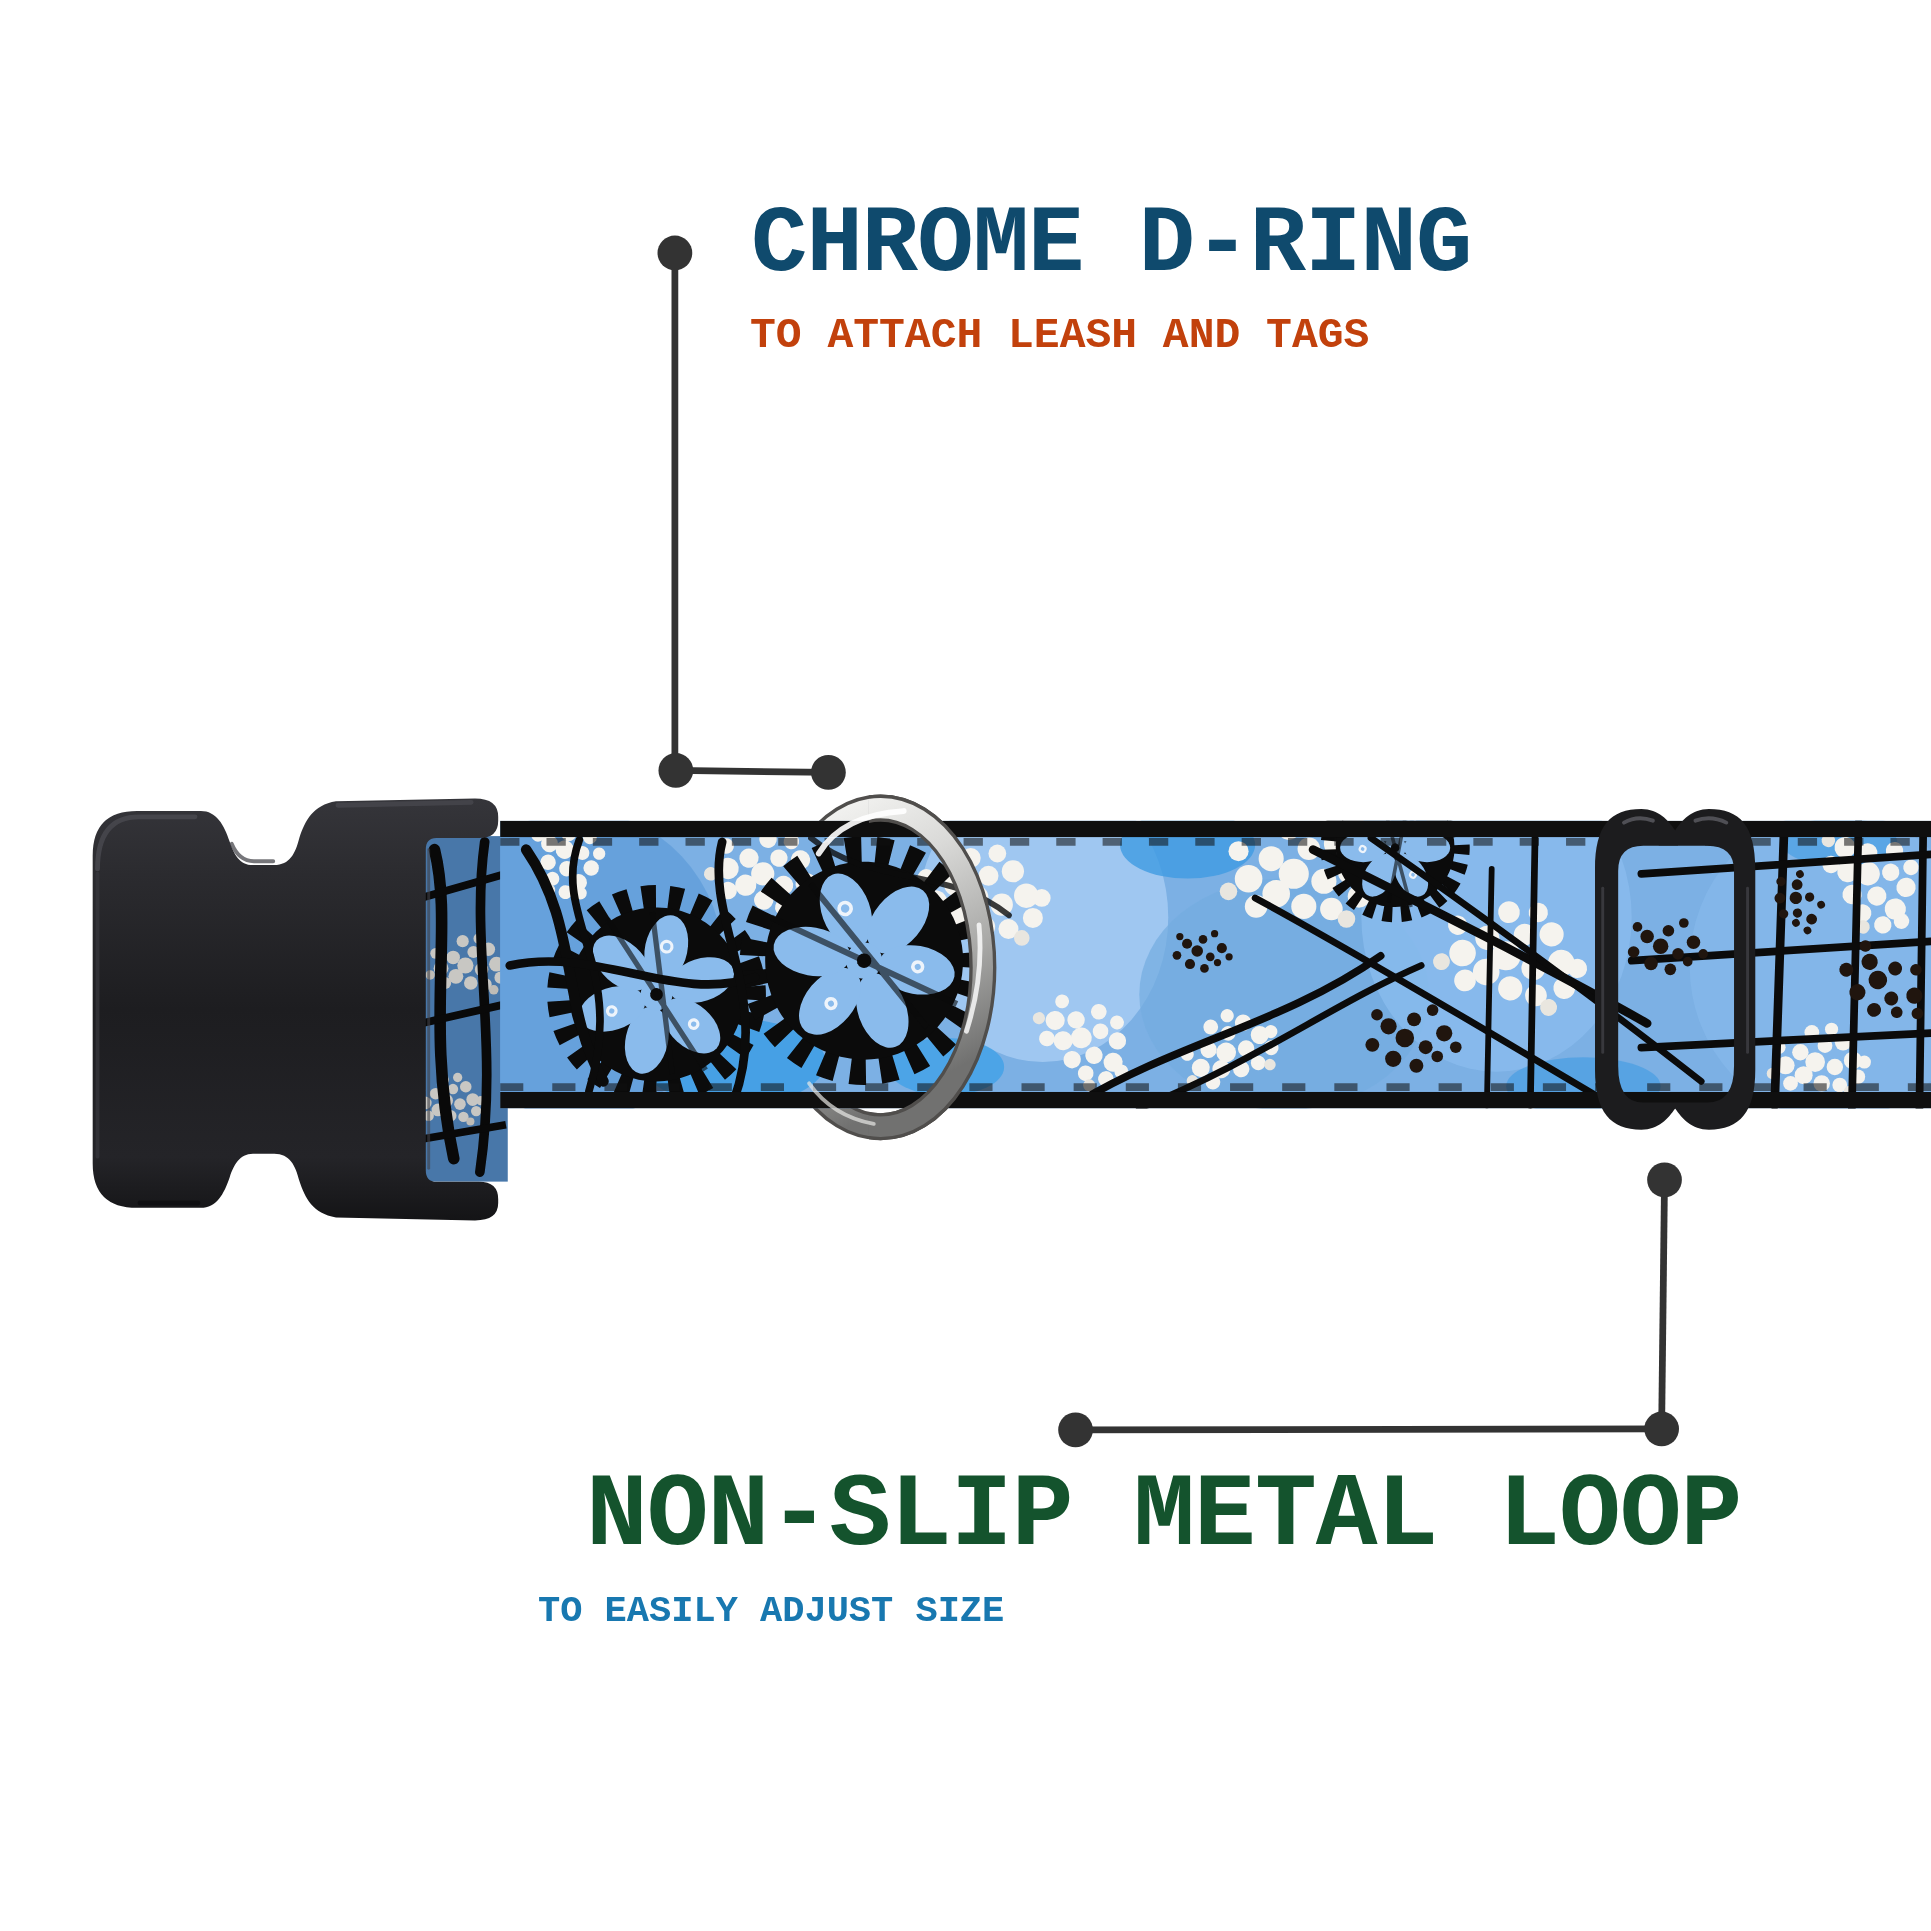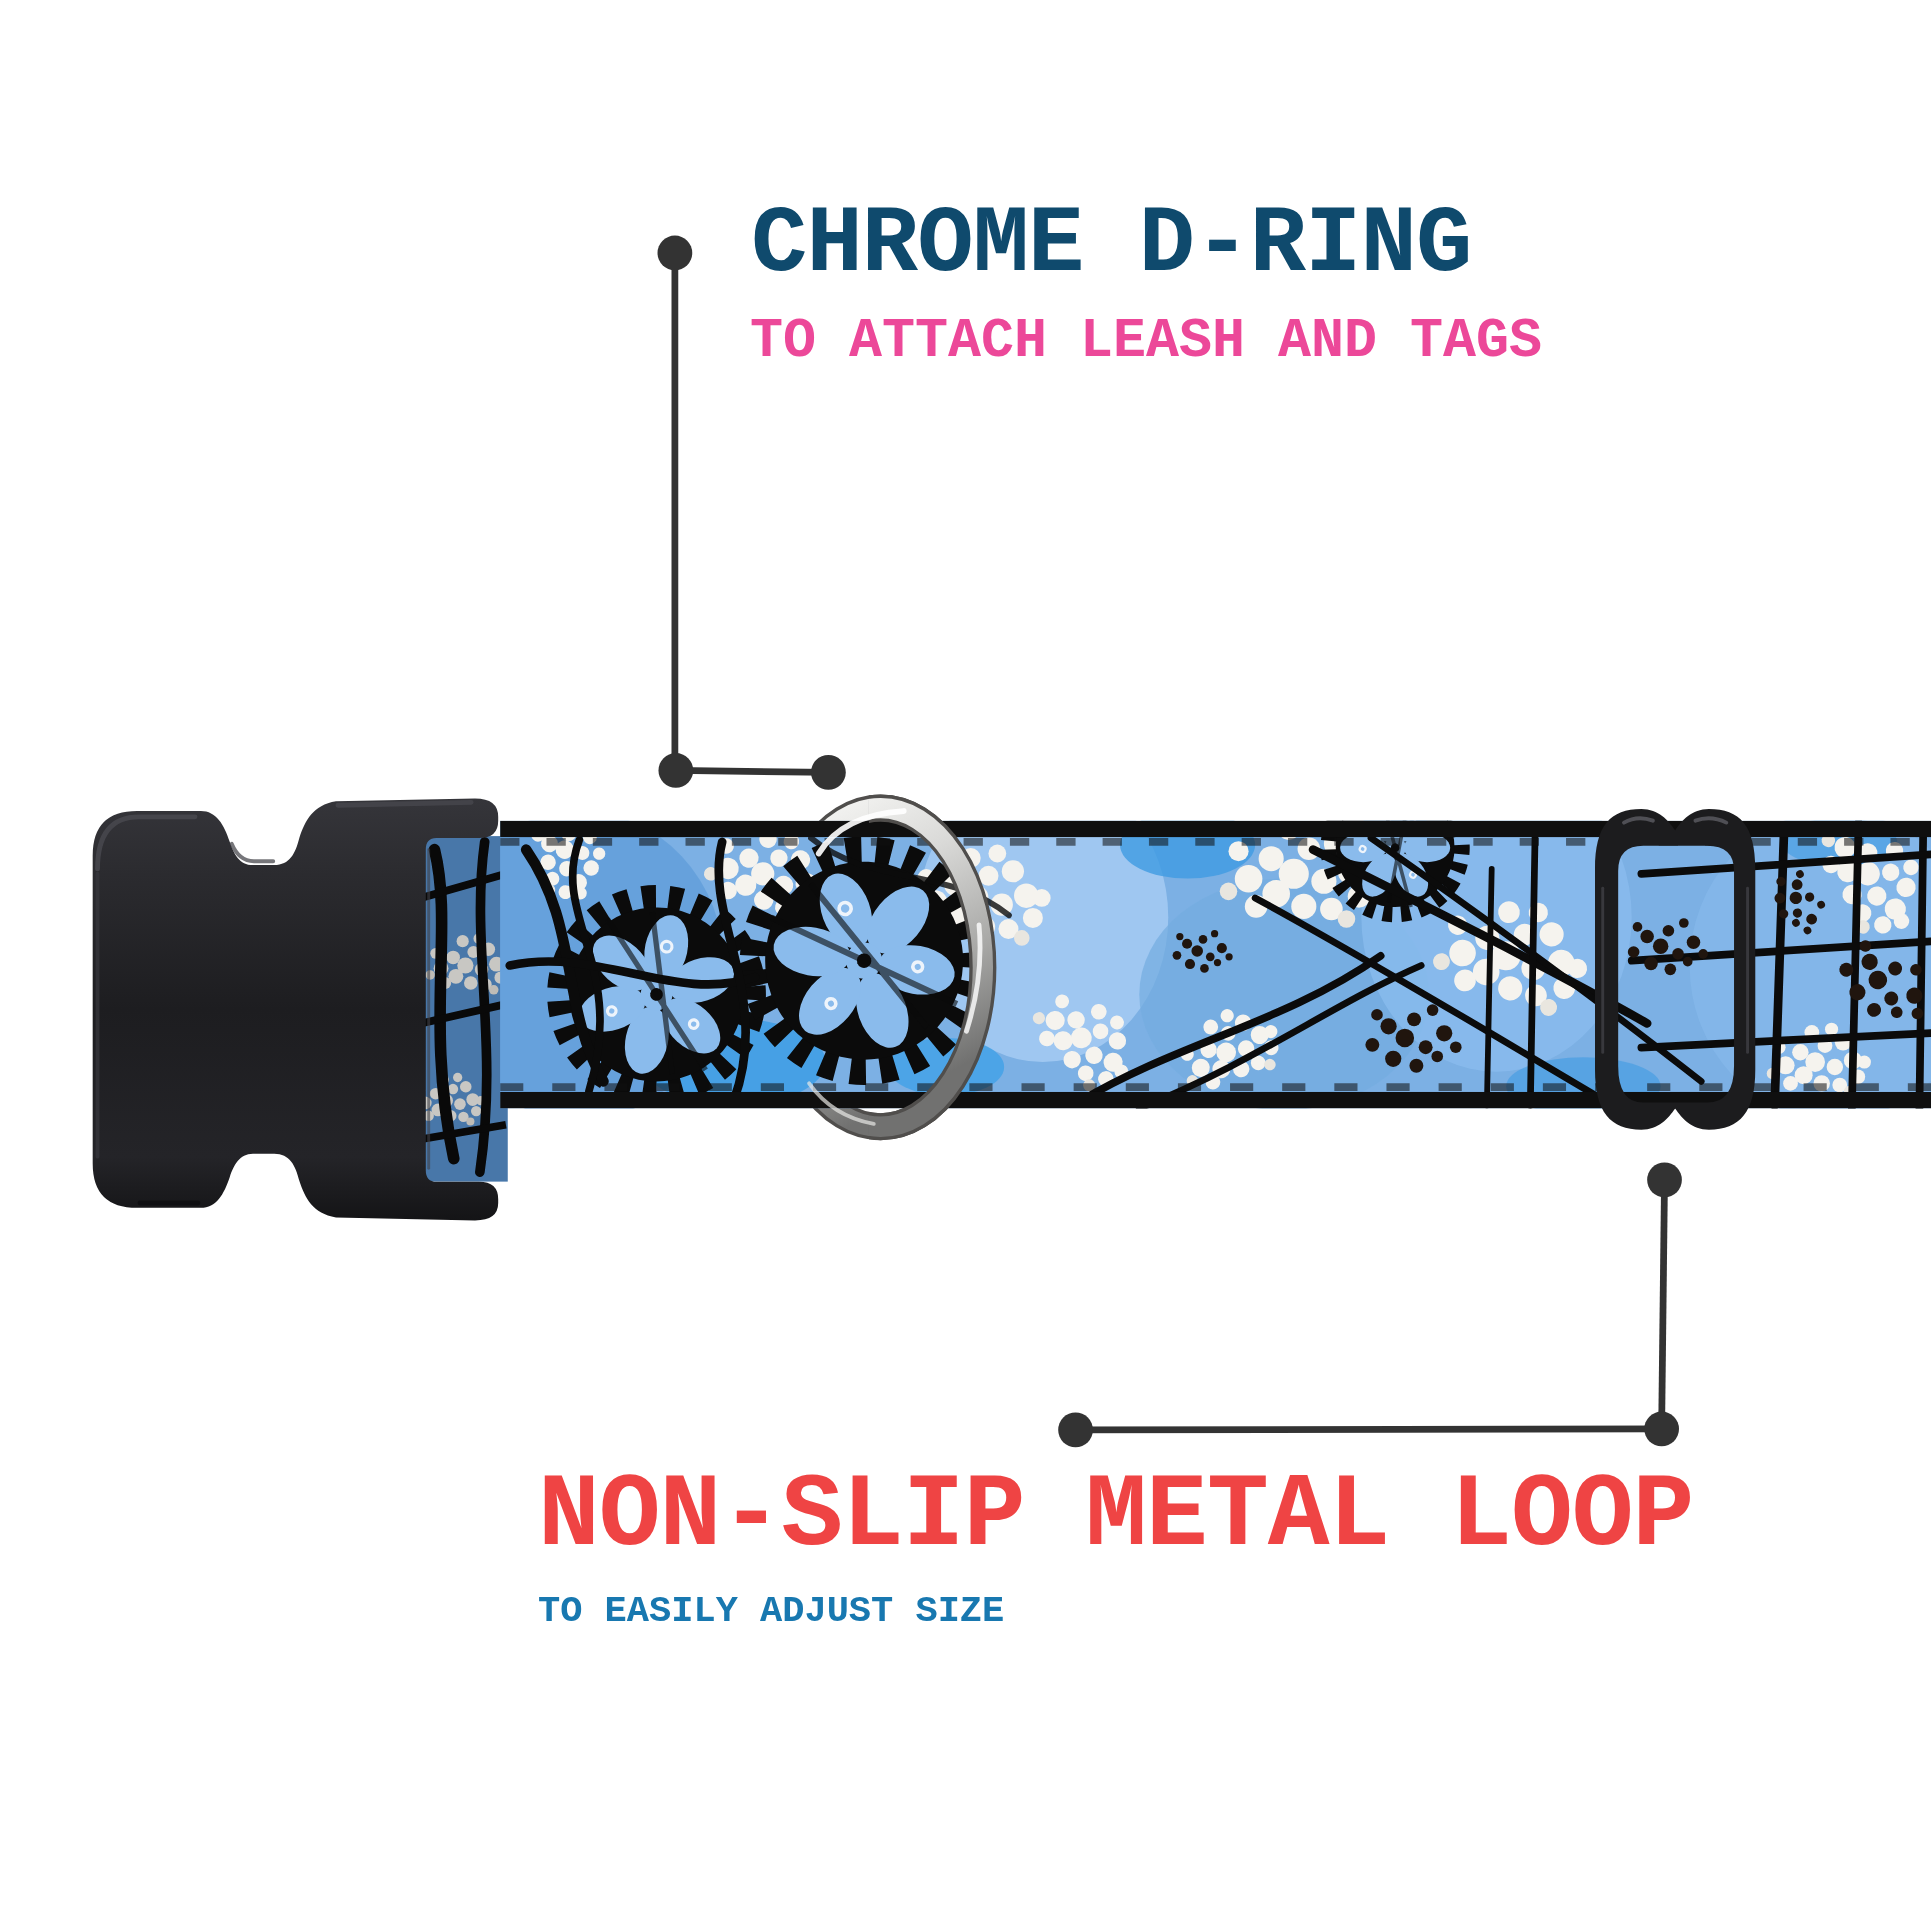--- a/index.html
+++ b/index.html
@@ -4,23 +4,23 @@
 <style>
   html,body{margin:0;padding:0;background:#ffffff;}
   #stage{position:relative;width:1931px;height:1931px;background:#ffffff;overflow:hidden;
          font-family:Liberation Mono, monospace;}
   #artwork{position:absolute;left:0;top:0;}
   .label{position:absolute;white-space:nowrap;}
   .label .title{font-weight:700;letter-spacing:-1px;line-height:1;}
   .label .subtitle{font-weight:700;letter-spacing:0px;line-height:1;}
   #dring-label{left:751px;top:198px;}
   #dring-label .title{font-size:94px;color:#0F4A6D;}
-  #dring-label .subtitle{position:absolute;left:-1px;top:116px;font-size:55px;color:#ec4899;}
+  #dring-label .subtitle{position:absolute;left:-1px;top:116px;font-size:43px;color:#c2410c;}
   #loop-label{left:538px;top:1465px;}
-  #loop-label .title{font-size:103px;color:#ef4444;}
+  #loop-label .title{font-size:103px;color:#14532d;margin-left:48px;}
   #loop-label .subtitle{position:absolute;left:0px;top:128px;font-size:37px;color:#1878B0;}
 </style>
 </head>
 <body>
 
 <div id="stage">
 
   <svg id="artwork" width="1931" height="1931" viewBox="0 0 2000 2000">
     <defs>
       <linearGradient id="plasticGrad" x1="0" y1="0" x2="0" y2="1">

